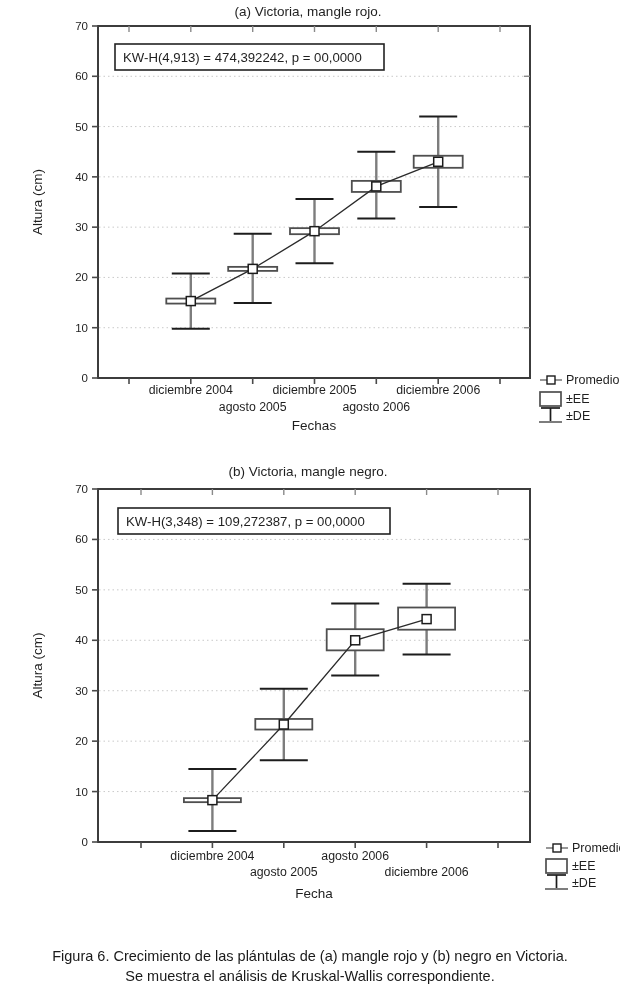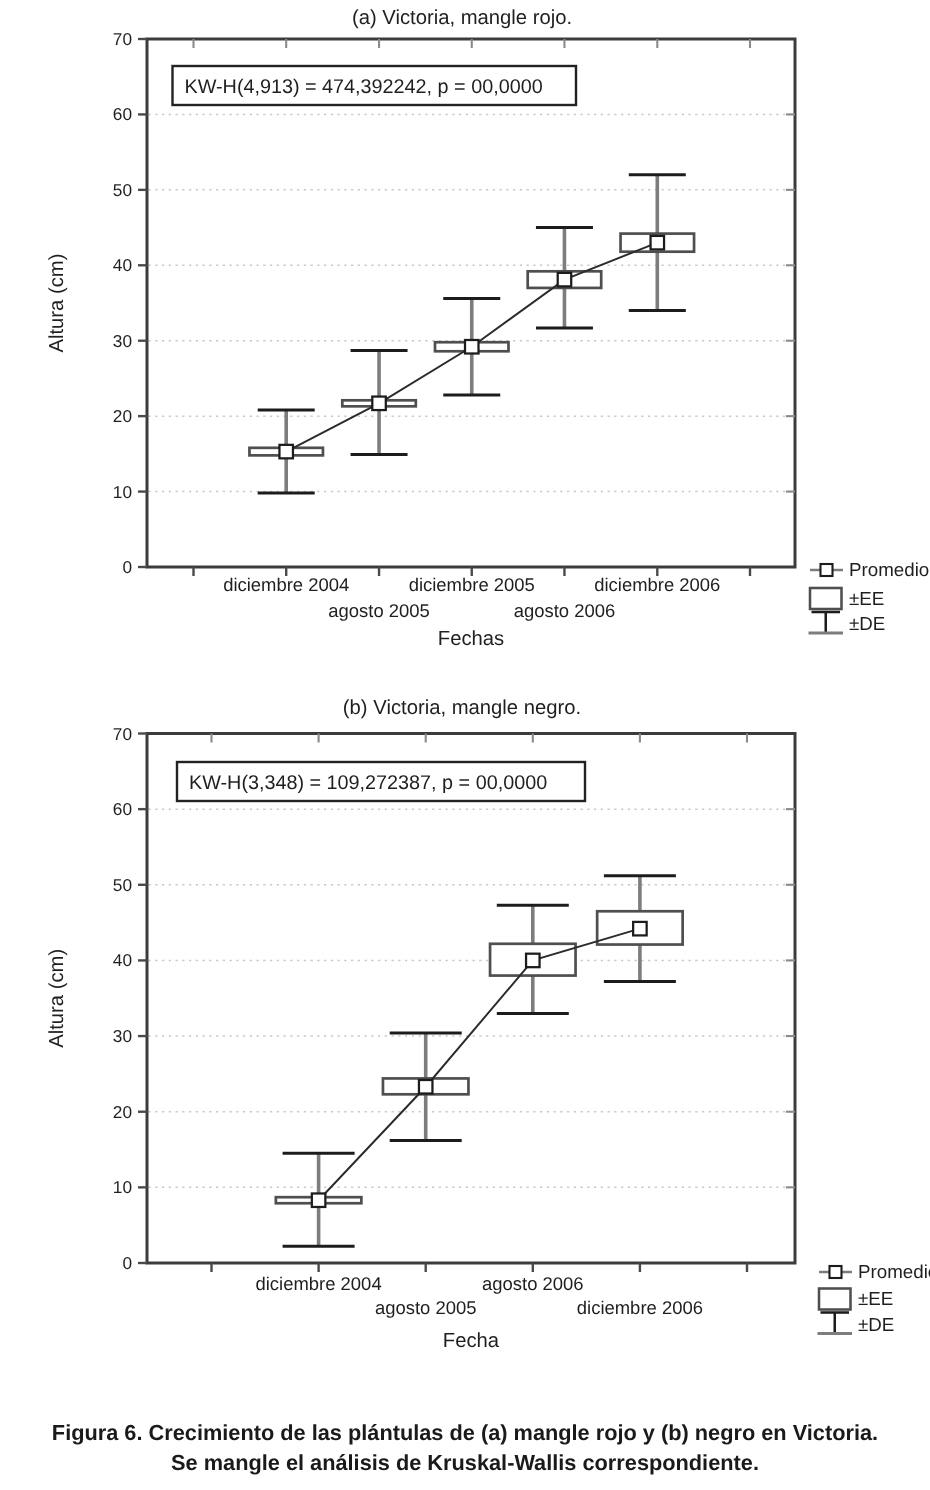--- a/index.html
+++ b/index.html
@@ -5,21 +5,21 @@
   html,body{margin:0;padding:0;}
   body{
     width:620px;height:993px;background:#ffffff;position:relative;overflow:hidden;
     font-family:"Liberation Sans", sans-serif;color:#1f1f1f;
   }
   .chart-svg{position:absolute;left:0;display:block;}
   #chart-a{top:0;}
   #chart-b{top:460px;}
   .caption{
     position:absolute;top:946px;left:0;width:620px;text-align:center;
-    font-size:14.5px;line-height:20px;color:#1a1a1a;font-weight:bold;
+    font-size:14.5px;line-height:20px;color:#1a1a1a;
   }
 </style>
 </head>
 <body>
 
 <svg id="chart-a" class="chart-svg" width="620" height="458">
     <text x="308" y="16" font-size="13.5" text-anchor="middle" fill="#1f1f1f" font-family="&quot;Liberation Sans&quot;, sans-serif">(a) Victoria, mangle rojo.</text>
     <line x1="99" y1="327.7142857142857" x2="529" y2="327.7142857142857" stroke="#c9c9c9" stroke-width="1" stroke-dasharray="1.5 3"></line>
     <line x1="99" y1="277.42857142857144" x2="529" y2="277.42857142857144" stroke="#c9c9c9" stroke-width="1" stroke-dasharray="1.5 3"></line>
     <line x1="99" y1="227.14285714285714" x2="529" y2="227.14285714285714" stroke="#c9c9c9" stroke-width="1" stroke-dasharray="1.5 3"></line>
@@ -199,14 +199,14 @@
     <g>
       <line x1="556.5" y1="415" x2="556.5" y2="429" stroke="#1c1c1c" stroke-width="1.7"></line>
       <line x1="547" y1="415" x2="566" y2="415" stroke="#1c1c1c" stroke-width="1.7"></line>
       <line x1="545" y1="429" x2="568" y2="429" stroke="#7d7d7d" stroke-width="2"></line>
       <text x="572" y="427" font-size="12.5" text-anchor="start" fill="#1f1f1f" font-family="&quot;Liberation Sans&quot;, sans-serif">±DE</text>
     </g>
   </svg>
 
 <div class="caption">
   <div>Figura 6. Crecimiento de las plántulas de (a) mangle rojo y (b) negro en Victoria.</div>
-  <div>Se mangle el análisis de Kruskal-Wallis correspondiente.</div>
+  <div>Se muestra el análisis de Kruskal-Wallis correspondiente.</div>
 </div>
 
 </body></html>

